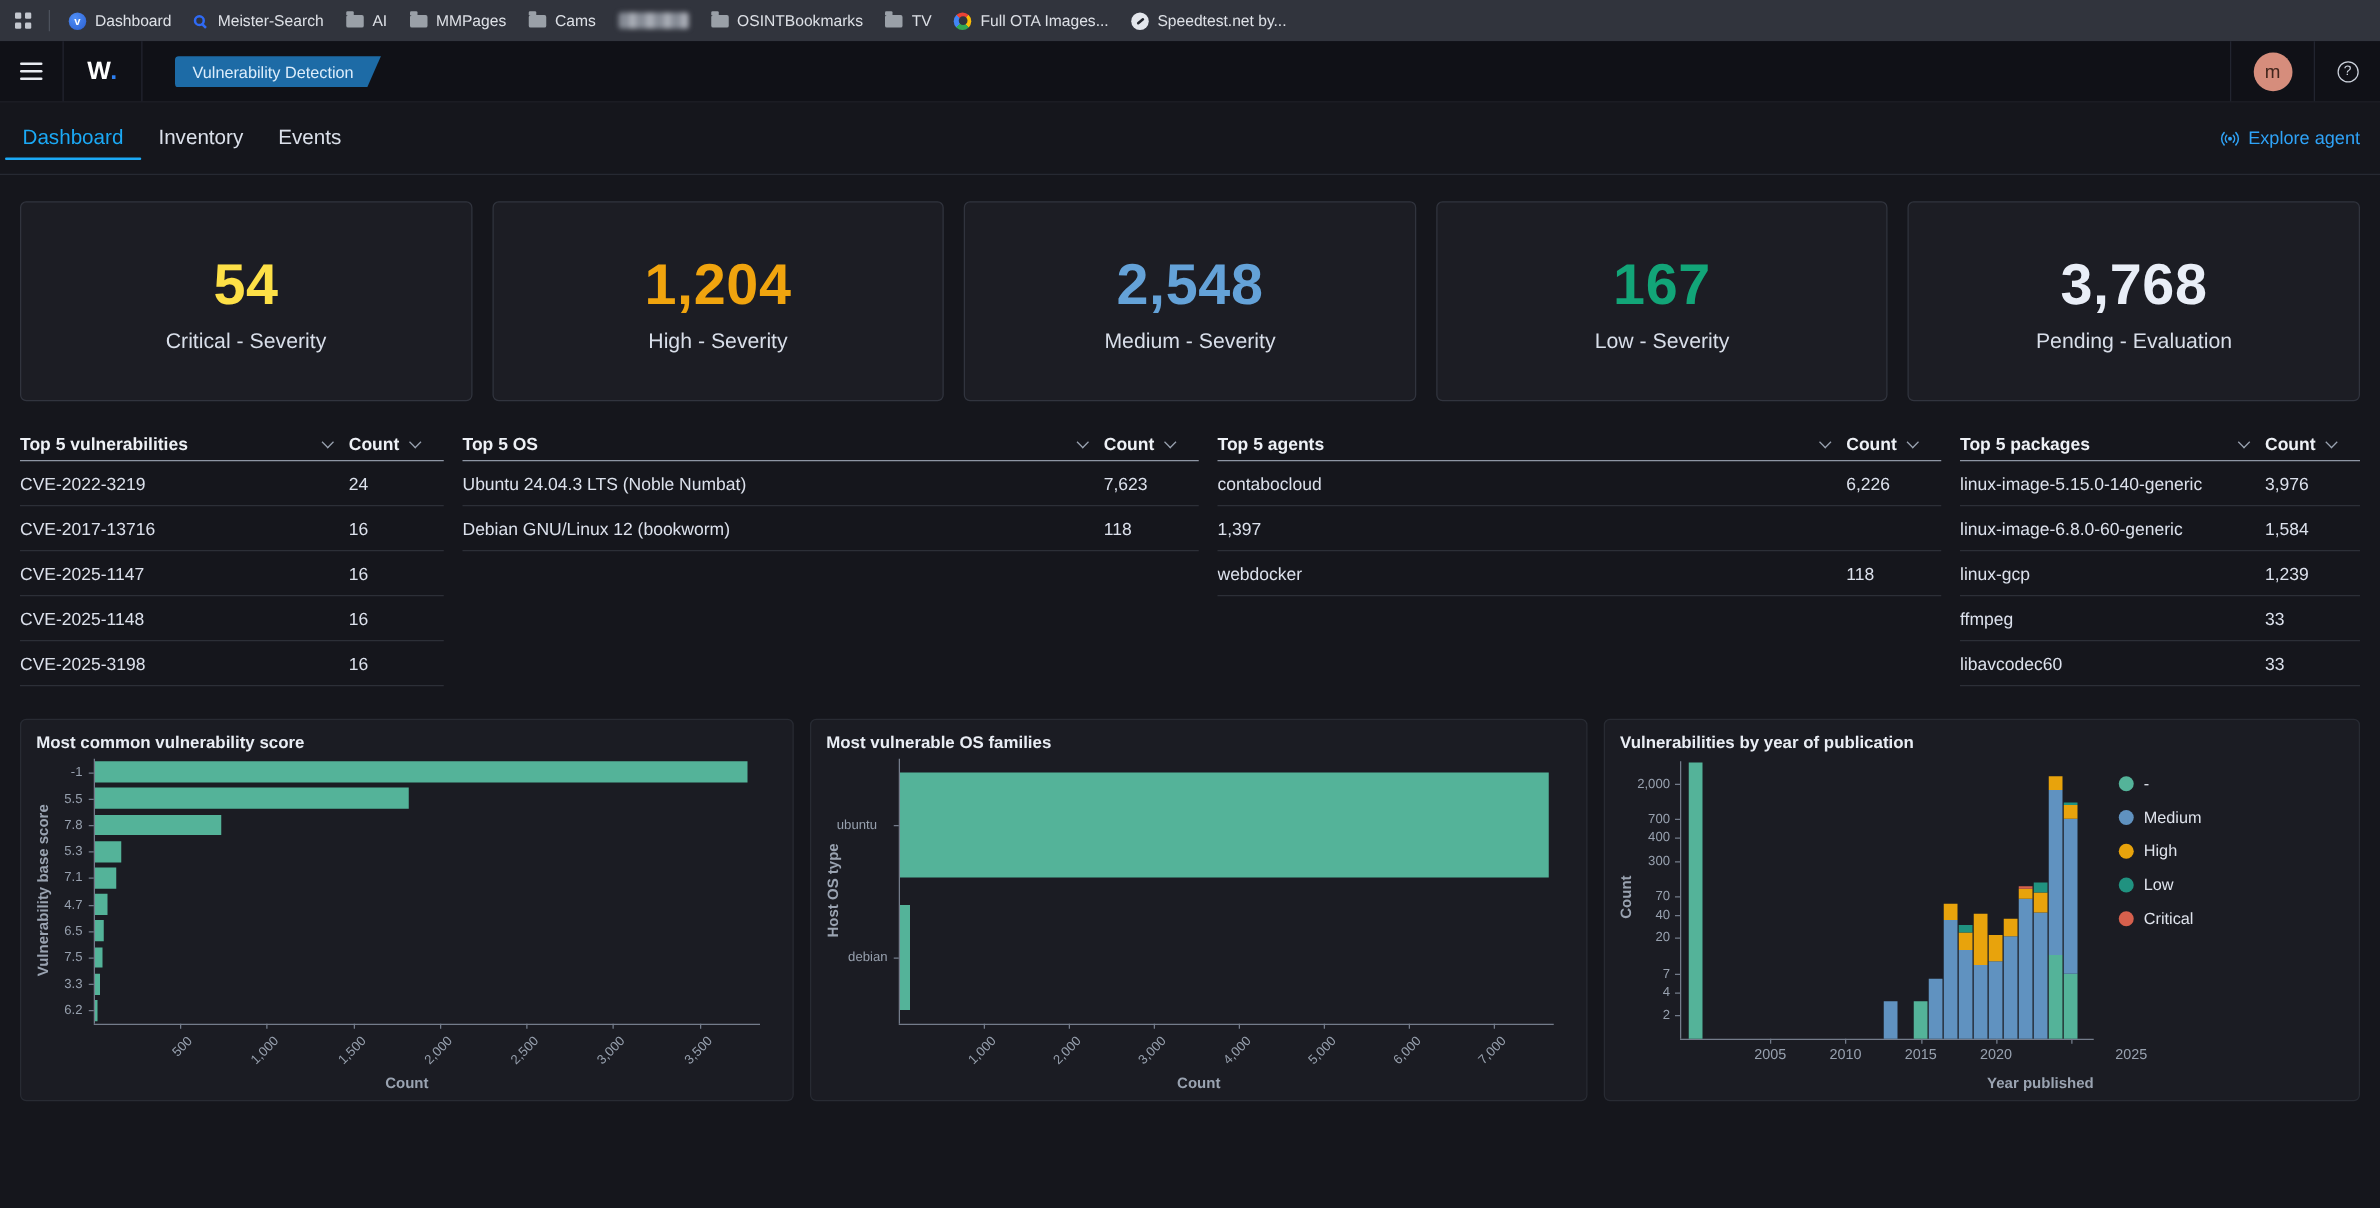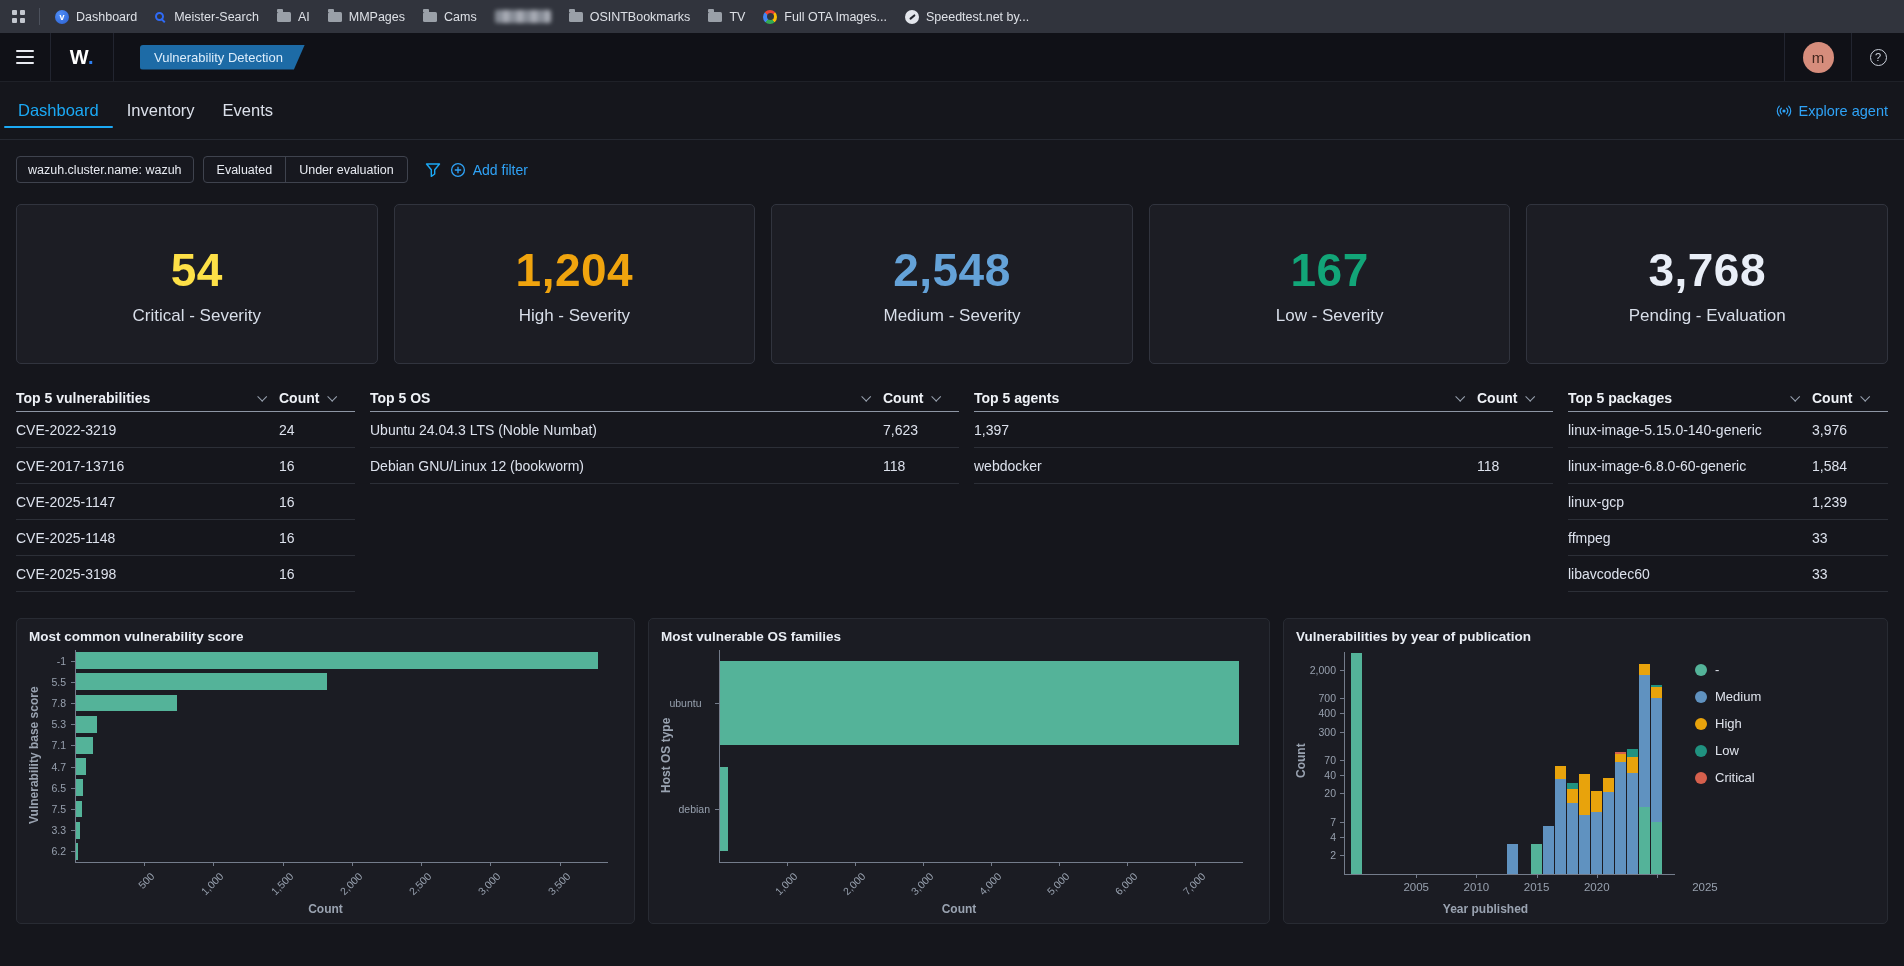--- a/index.html
+++ b/index.html
@@ -176,39 +176,20 @@
         <circle cx="8" cy="8" r="1.6" fill="#2fa3f7"></circle>
         <path d="M5.4 10.8a4.2 4.2 0 0 1 0-5.6 M10.6 5.2a4.2 4.2 0 0 1 0 5.6 M3.3 12.9a7 7 0 0 1 0-9.8 M12.7 3.1a7 7 0 0 1 0 9.8" stroke="#2fa3f7" fill="none" stroke-width="1.2" stroke-linecap="round"></path>
       </svg>
     <span>Explore agent</span>
   </span>
 </div>
 
 <div class="content">
 
 
-  <div class="filtersrow">
-    <span class="pill">wazuh.cluster.name: wazuh</span>
-    <span class="pill pill-group">
-      <span>Evaluated</span>
-      <span>Under evaluation</span>
-    </span>
-    <span class="funnel">
-      <svg width="16" height="16" viewBox="0 0 16 16">
-          <path d="M1.5 2h13L9.7 7.8V12l-3.4 2.3V7.8z" fill="none" stroke="#1ba9f5" stroke-width="1.4" stroke-linejoin="round"></path>
-        </svg>
-    </span>
-    <span class="add-filter">
-      <svg width="16" height="16" viewBox="0 0 16 16">
-          <circle cx="8" cy="8" r="6.4" fill="none" stroke="#2fa3f7" stroke-width="1.3"></circle>
-          <path d="M8 4.8v6.4M4.8 8h6.4" stroke="#2fa3f7" stroke-width="1.3"></path>
-        </svg>
-      <span>Add filter</span>
-    </span>
-  </div>
 
   <div class="cards">
     <div class="card">
       <div class="stat-value" style="color: #fde047;">54</div>
       <div class="stat-label">Critical - Severity</div>
     </div>
     <div class="card">
       <div class="stat-value" style="color: rgb(240, 164, 14);">1,204</div>
       <div class="stat-label">High - Severity</div>
     </div>
@@ -288,20 +269,24 @@
         <span class="t-title">
             <span>Top 5 agents</span>
             <span class="chev"></span>
           </span>
         <span class="t-counthead">
             <span>Count</span>
             <span class="chev chev2"></span>
           </span>
       </div>
       <div class="rows">
+          <div class="t-row">
+            <div class="t-name">contabocloud</div>
+            <div class="t-count">6,226</div>
+          </div>
           <div class="t-row">
             <div class="t-count">1,397</div>
           </div>
           <div class="t-row">
             <div class="t-name">webdocker</div>
             <div class="t-count">118</div>
           </div>
         </div>
     </div>
     <div class="vtable">
@@ -479,21 +464,21 @@
           <div class="seg" style="left: 331.373px; top: 124.893px; width: 11px; height: 101.107px; background: rgb(96, 146, 192);"></div>
           <div class="seg" style="left: 331.373px; top: 108.884px; width: 11px; height: 16.0083px; background: rgb(232, 163, 12);"></div>
           <div class="seg" style="left: 331.373px; top: 100.639px; width: 11px; height: 8.24541px; background: rgb(32, 146, 128);"></div>
           <div class="seg" style="left: 343.409px; top: 159.202px; width: 11px; height: 66.7984px; background: rgb(84, 179, 153);"></div>
           <div class="seg" style="left: 343.409px; top: 27.4728px; width: 11px; height: 131.729px; background: rgb(96, 146, 192);"></div>
           <div class="seg" style="left: 343.409px; top: 16.0885px; width: 11px; height: 11.3843px; background: rgb(232, 163, 12);"></div>
           <div class="seg" style="left: 355.445px; top: 173.691px; width: 11px; height: 52.3093px; background: rgb(84, 179, 153);"></div>
           <div class="seg" style="left: 355.445px; top: 50.0116px; width: 11px; height: 123.679px; background: rgb(96, 146, 192);"></div>
           <div class="seg" style="left: 355.445px; top: 39.0735px; width: 11px; height: 10.9381px; background: rgb(232, 163, 12);"></div>
           <div class="seg" style="left: 355.445px; top: 36.6213px; width: 11px; height: 2.45217px; background: rgb(32, 146, 128);"></div>
-          <div class="axis-title xlab" style="right: 200px;">Year published</div>
+          <div class="axis-title xlab" style="right: 200px; text-align: right;">Year published</div>
           <div class="axis-title ylab" style="bottom: 44px;">Count</div>
           <div class="legend" style="left: 399px; top: 14px;">
             <div class="legend-item">
               <span class="legend-dot" style="background: rgb(84, 179, 153);"></span>
               <span>-</span>
             </div>
             <div class="legend-item">
               <span class="legend-dot" style="background: rgb(96, 146, 192);"></span>
               <span>Medium</span>
             </div>

